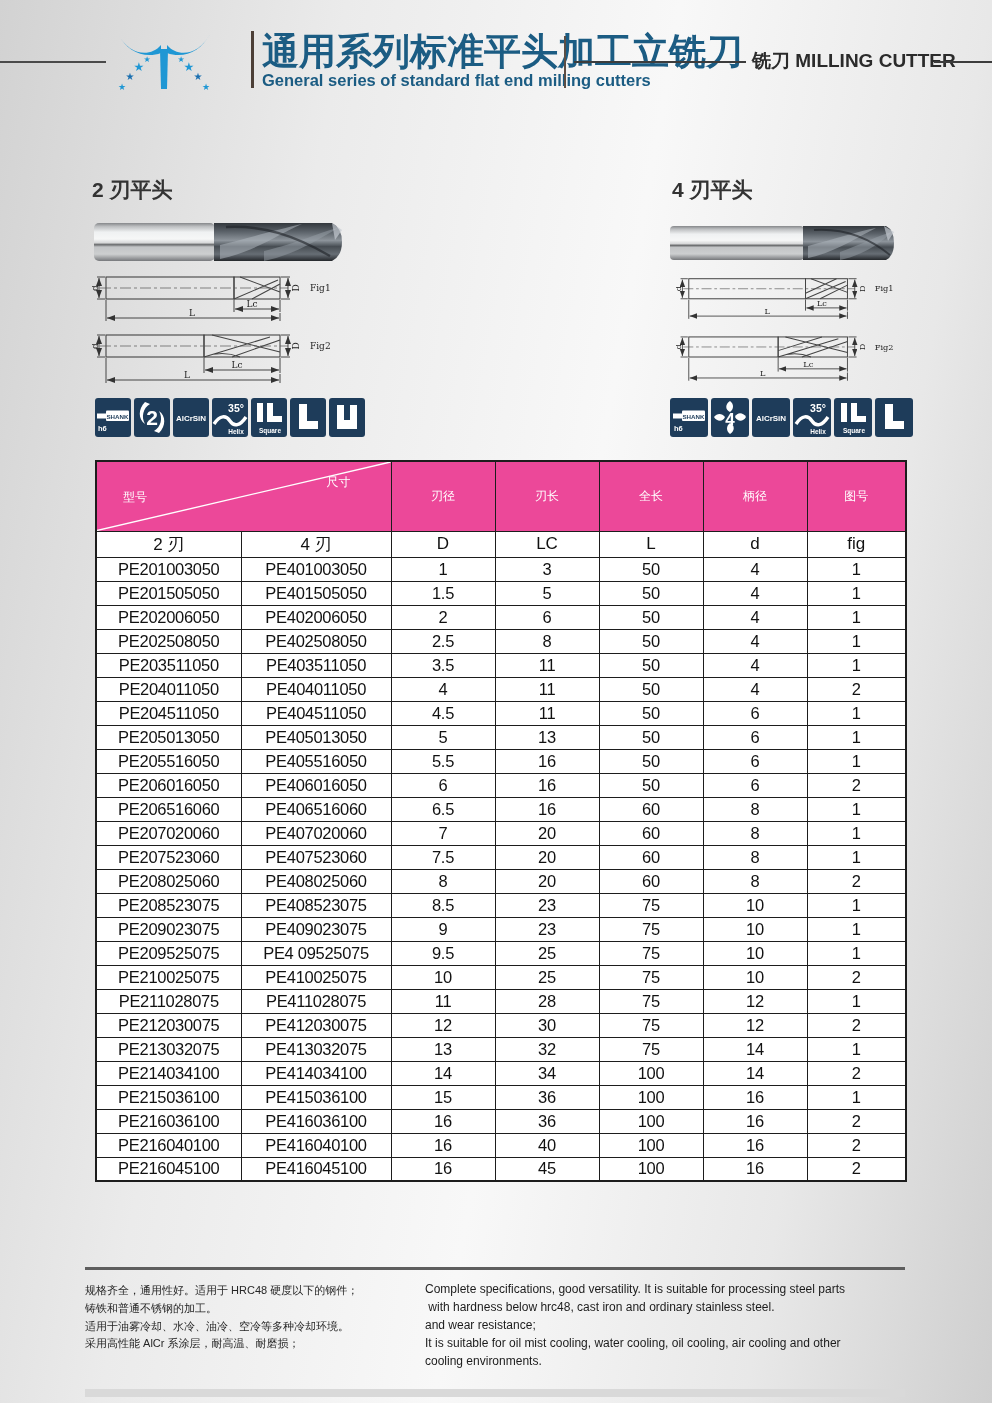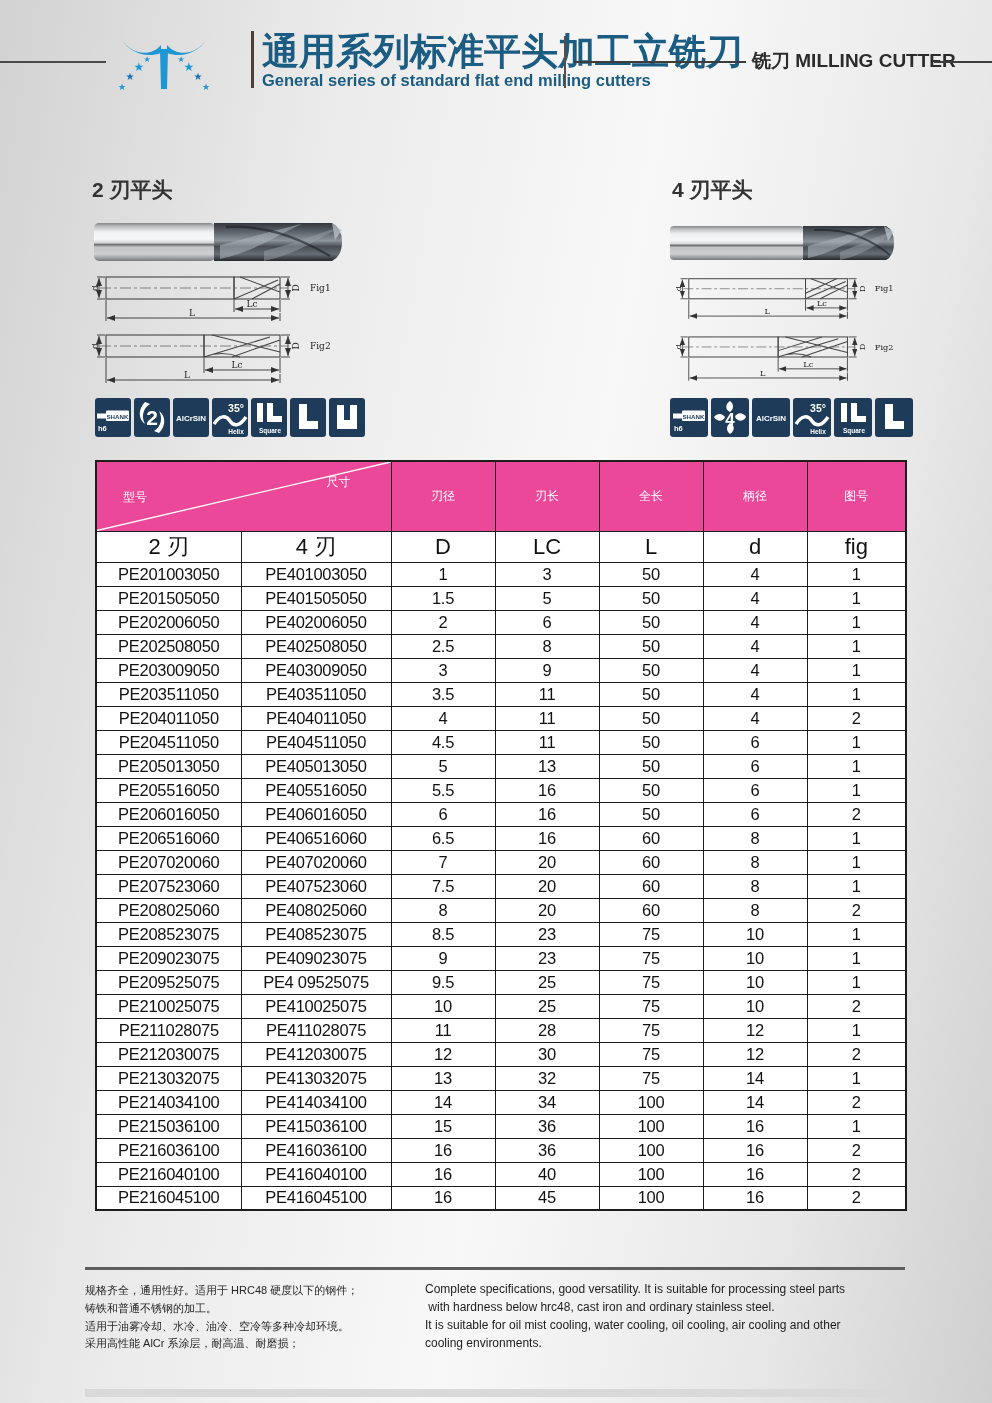--- a/index.html
+++ b/index.html
@@ -40,21 +40,21 @@
   .dtext{font-family:"DejaVu Serif","Liberation Serif",serif;font-size:9px;fill:#222;}
 
   
   .spec-table{position:absolute;left:95px;top:460px;width:810px;border-collapse:collapse;table-layout:fixed;border:2px solid #1d1d1d;background:#fff;}
   .spec-table th,.spec-table td{border:1px solid #1d1d1d;text-align:center;vertical-align:middle;padding:0;}
   .spec-table thead .main th{background:#ec4899;color:#fff;font-size:12px;font-weight:400;height:70px;}
   .th-diag{position:relative;}
   .th-diag svg{position:absolute;inset:0;width:100%;height:100%;}
   .lbl-model{position:absolute;left:26px;top:27px;}
   .lbl-size{position:absolute;right:40px;top:12px;}
-  .spec-table .sub td{height:26px;font-size:22px;color:#111;background:#fff;}
+  .spec-table .sub td{height:26px;font-size:17px;color:#111;background:#fff;}
   .spec-table tbody td{height:24px;font-size:16.5px;letter-spacing:-0.3px;color:#111;background:#fff;}
 
   
   .foot-divider{position:absolute;left:85px;top:1267px;width:820px;height:2.5px;background:#5e5e5e;}
   .foot-cn{position:absolute;left:85px;top:1282px;width:338px;font-size:11px;line-height:1.62;color:#262626;}
   .foot-en{position:absolute;left:425px;top:1280px;width:488px;font-size:12px;line-height:1.5;color:#1c1c1c;}
   .en-line{white-space:pre-wrap;}
   .foot-bar{position:absolute;left:85px;top:1389px;width:820px;height:8px;background:#d9d9d9;}
 </style>
 </head>
@@ -398,29 +398,20 @@
         <tr>
       <td>PE202508050</td>
       <td>PE402508050</td>
       <td>2.5</td>
       <td>8</td>
       <td>50</td>
       <td>4</td>
       <td>1</td>
     </tr>
         <tr>
-      <td>PE203009050</td>
-      <td>PE403009050</td>
-      <td>3</td>
-      <td>9</td>
-      <td>50</td>
-      <td>4</td>
-      <td>1</td>
-    </tr>
-        <tr>
       <td>PE203511050</td>
       <td>PE403511050</td>
       <td>3.5</td>
       <td>11</td>
       <td>50</td>
       <td>4</td>
       <td>1</td>
     </tr>
         <tr>
       <td>PE204011050</td>
@@ -618,19 +609,20 @@
     <div class="foot-divider"></div>
     <div class="foot-cn">
       <div>规格齐全，通用性好。适用于 HRC48 硬度以下的钢件；</div>
       <div>铸铁和普通不锈钢的加工。</div>
       <div>适用于油雾冷却、水冷、油冷、空冷等多种冷却环境。</div>
       <div>采用高性能 AlCr 系涂层，耐高温、耐磨损；</div>
     </div>
     <div class="foot-en">
       <div class="en-line">Complete specifications, good versatility. It is suitable for processing steel parts</div>
       <div class="en-line"> with hardness below hrc48, cast iron and ordinary stainless steel.</div>
+      <div class="en-line">and wear resistance;</div>
       <div class="en-line">It is suitable for oil mist cooling, water cooling, oil cooling, air cooling and other</div>
       <div class="en-line">cooling environments.</div>
     </div>
     <div class="foot-bar"></div>
   </footer>
 
 </div>
 
 </body></html>

